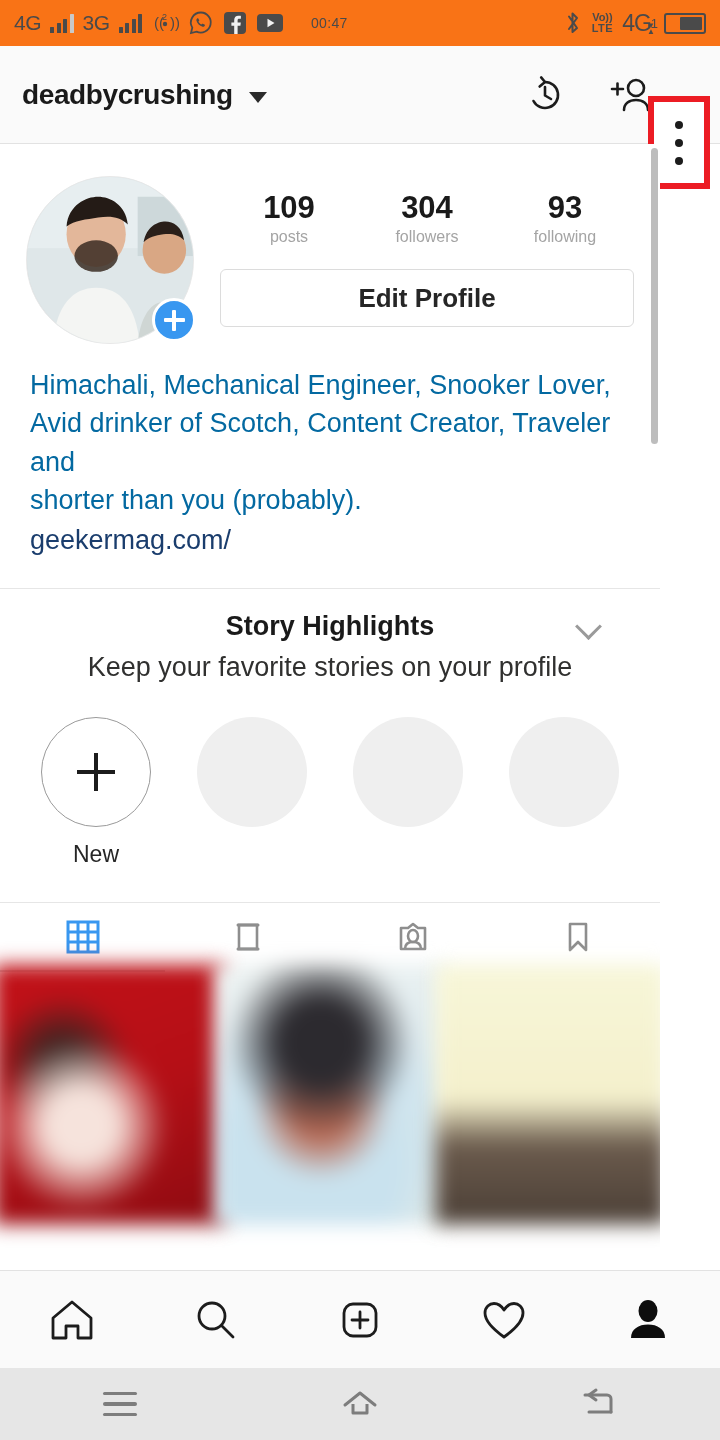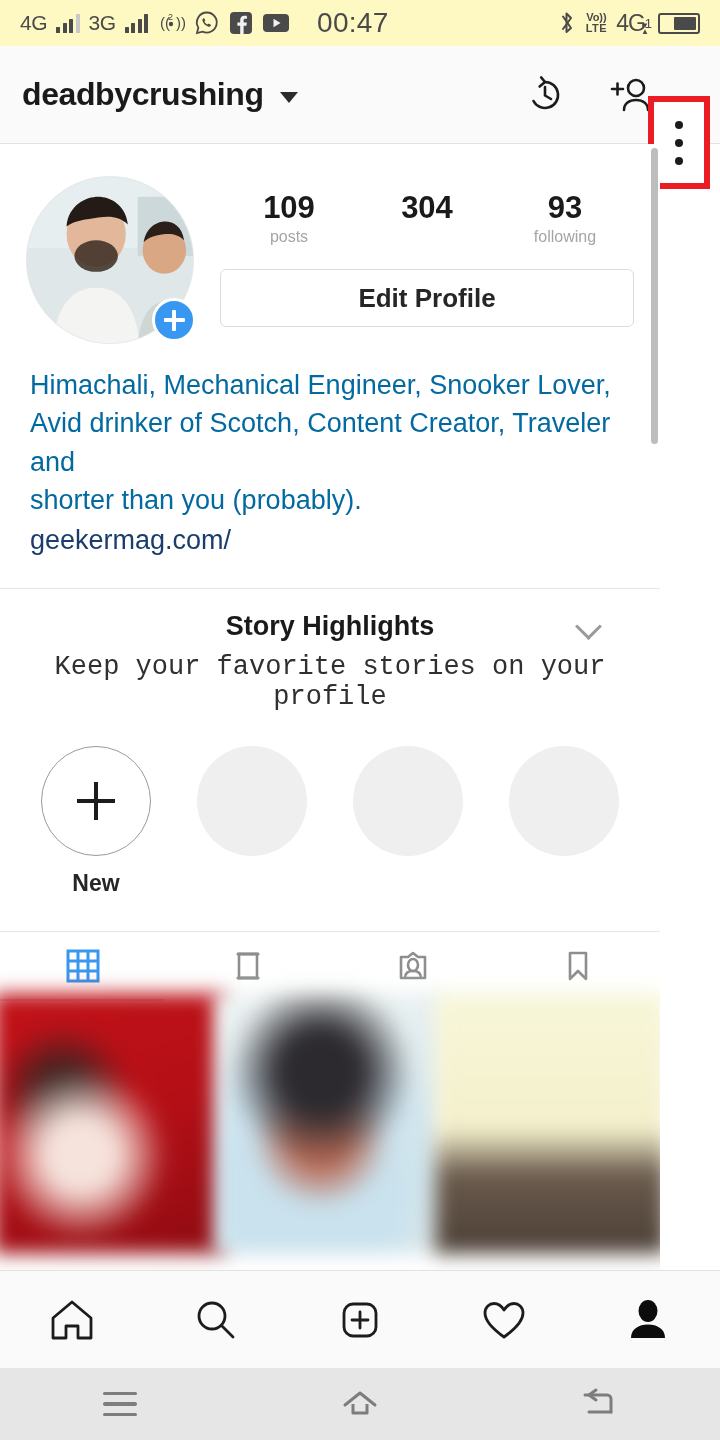--- a/index.html
+++ b/index.html
@@ -7,37 +7,37 @@
     width:720px; height:1440px;
     font-family:"Liberation Sans", sans-serif;
     background:#ffffff;
     overflow:hidden;
   }
   body { position:relative; }
 
   
   .statusbar{
     height:46px; width:720px;
-    background:#fef9c3;
+    background:#f97316;
     display:flex; align-items:center;
-    padding:0 20px;
+    padding:0 14px;
     color:#4a4a4a;
     position:relative;
   }
   .sb-left{ display:flex; align-items:center; gap:9px; }
   .sb-right{ display:flex; align-items:center; gap:9px; margin-left:auto; }
   .net-label{ font-size:21px; letter-spacing:-0.5px; color:#4a4a4a; }
   .bars{ display:flex; align-items:flex-end; gap:2.5px; height:20px; }
   .bars i{ display:block; width:4px; background:#4a4a4a; border-radius:.5px; }
   .bars i:nth-child(1){ height:6px; }
   .bars i:nth-child(2){ height:10px; }
   .bars i:nth-child(3){ height:14px; }
   .bars i:nth-child(4){ height:19px; }
   .bars.dim i:nth-child(4){ background:#c9c9c9; }
-  .clock{ font-size:28px; color:#4a4a4a; margin-left:18px; letter-spacing:0.3px; }
+  .clock{ font-size:14px; color:#4a4a4a; margin-left:18px; letter-spacing:0.3px; }
   .ico{ display:inline-flex; align-items:center; justify-content:center; }
   .volte{ display:flex; flex-direction:column; align-items:center; line-height:1; font-weight:bold; }
   .volte span:first-child{ font-size:11px; }
   .volte span:last-child{ font-size:11px; letter-spacing:0.5px; }
   .fourg-grp{ display:flex; align-items:center; }
   .fourg-grp .big{ font-size:23px; letter-spacing:-1px; }
   .fourg-grp .one{ font-size:13px; }
   .updown{ display:flex; flex-direction:column; font-size:8px; line-height:6px; margin-left:-11px; margin-top:12px; }
   .battery{
     width:42px; height:21px; border:2px solid #4a4a4a;
@@ -46,21 +46,21 @@
   .battery .fill{ height:100%; width:64%; background:#4a4a4a; margin-left:auto; border-radius:1px; }
 
   
   .appbar{
     height:98px; width:720px; background:#fafafa;
     display:flex; align-items:center; padding:0 22px;
     border-bottom:1px solid #e2e2e2;
     position:relative;
   }
   .username{
-    font-size:32px; font-weight:bold; color:#1a1a1a; letter-spacing:-0.4px;
+    font-size:28px; font-weight:bold; color:#1a1a1a; letter-spacing:-0.4px;
   }
   .caret{
     width:0;height:0;border-left:9px solid transparent;border-right:9px solid transparent;
     border-top:11px solid #2b2b2b; margin-left:16px; margin-top:6px;
   }
   .appbar-actions{ margin-left:auto; display:flex; align-items:center; gap:42px; padding-right:44px; }
   .highlight-box{
     position:absolute; left:648px; top:50px; width:62px; height:93px;
     border:6px solid #ec1c24; background:#ffffff;
     display:flex; align-items:center; justify-content:center;
@@ -107,27 +107,27 @@
   .bio{ padding:22px 30px 0 30px; }
   .bio .fullname{ font-size:27px; font-weight:bold; color:#1a1a1a; margin-bottom:4px; }
   .bio .desc{ font-size:27px; color:#0369a1; line-height:1.42; }
   .bio .link{ font-size:27px; color:#1a3d6d; line-height:1.42; display:block; margin-top:2px; }
 
   .divider{ height:1px; background:#e6e6e6; margin-top:28px; }
 
   
   .hl-section{ padding-top:22px; position:relative; }
   .hl-title{ text-align:center; font-size:27px; font-weight:bold; color:#1a1a1a; }
-  .hl-sub{ text-align:center; font-size:27px; color:#30302f; margin-top:10px;font-family:Liberation Mono, monospace; }
+  .hl-sub{ text-align:center; font-size:27px; color:#30302f; margin-top:10px; }
   .chev{
     position:absolute; right:62px; top:28px;
     width:19px;height:19px;border-right:3px solid #9a9a9a;border-bottom:3px solid #9a9a9a;
     transform:rotate(45deg);
   }
-  .hl-row{ display:flex; padding:34px 24px 0 24px; gap:12px;font-weight:bold; }
+  .hl-row{ display:flex; padding:34px 24px 0 24px; gap:12px; }
   .hl-item{ width:165px; display:flex; flex-direction:column; align-items:center; }
   .hl-circle{ width:110px;height:110px;border-radius:50%;background:#efefef; }
   .hl-circle.new{
     background:#fff; border:1.5px solid #9a9a9a;
     display:flex; align-items:center; justify-content:center; position:relative;
   }
   .hl-circle.new::before, .hl-circle.new::after{ content:""; position:absolute; background:#1c1c1c; }
   .hl-circle.new::before{ width:38px; height:4px; }
   .hl-circle.new::after{ width:4px; height:38px; }
   .hl-label{ margin-top:14px; font-size:23px; color:#262626; }
@@ -298,20 +298,21 @@
     </div>
 
     <div class="stats-col">
       <div class="stats">
         <div class="stat">
           <div class="num">109</div>
           <div class="lbl">posts</div>
         </div>
         <div class="stat">
           <div class="num">304</div>
+          <div class="lbl">followers</div>
         </div>
         <div class="stat">
           <div class="num">93</div>
           <div class="lbl">following</div>
         </div>
       </div>
       <div class="edit-profile">Edit Profile</div>
     </div>
   </div>
 

